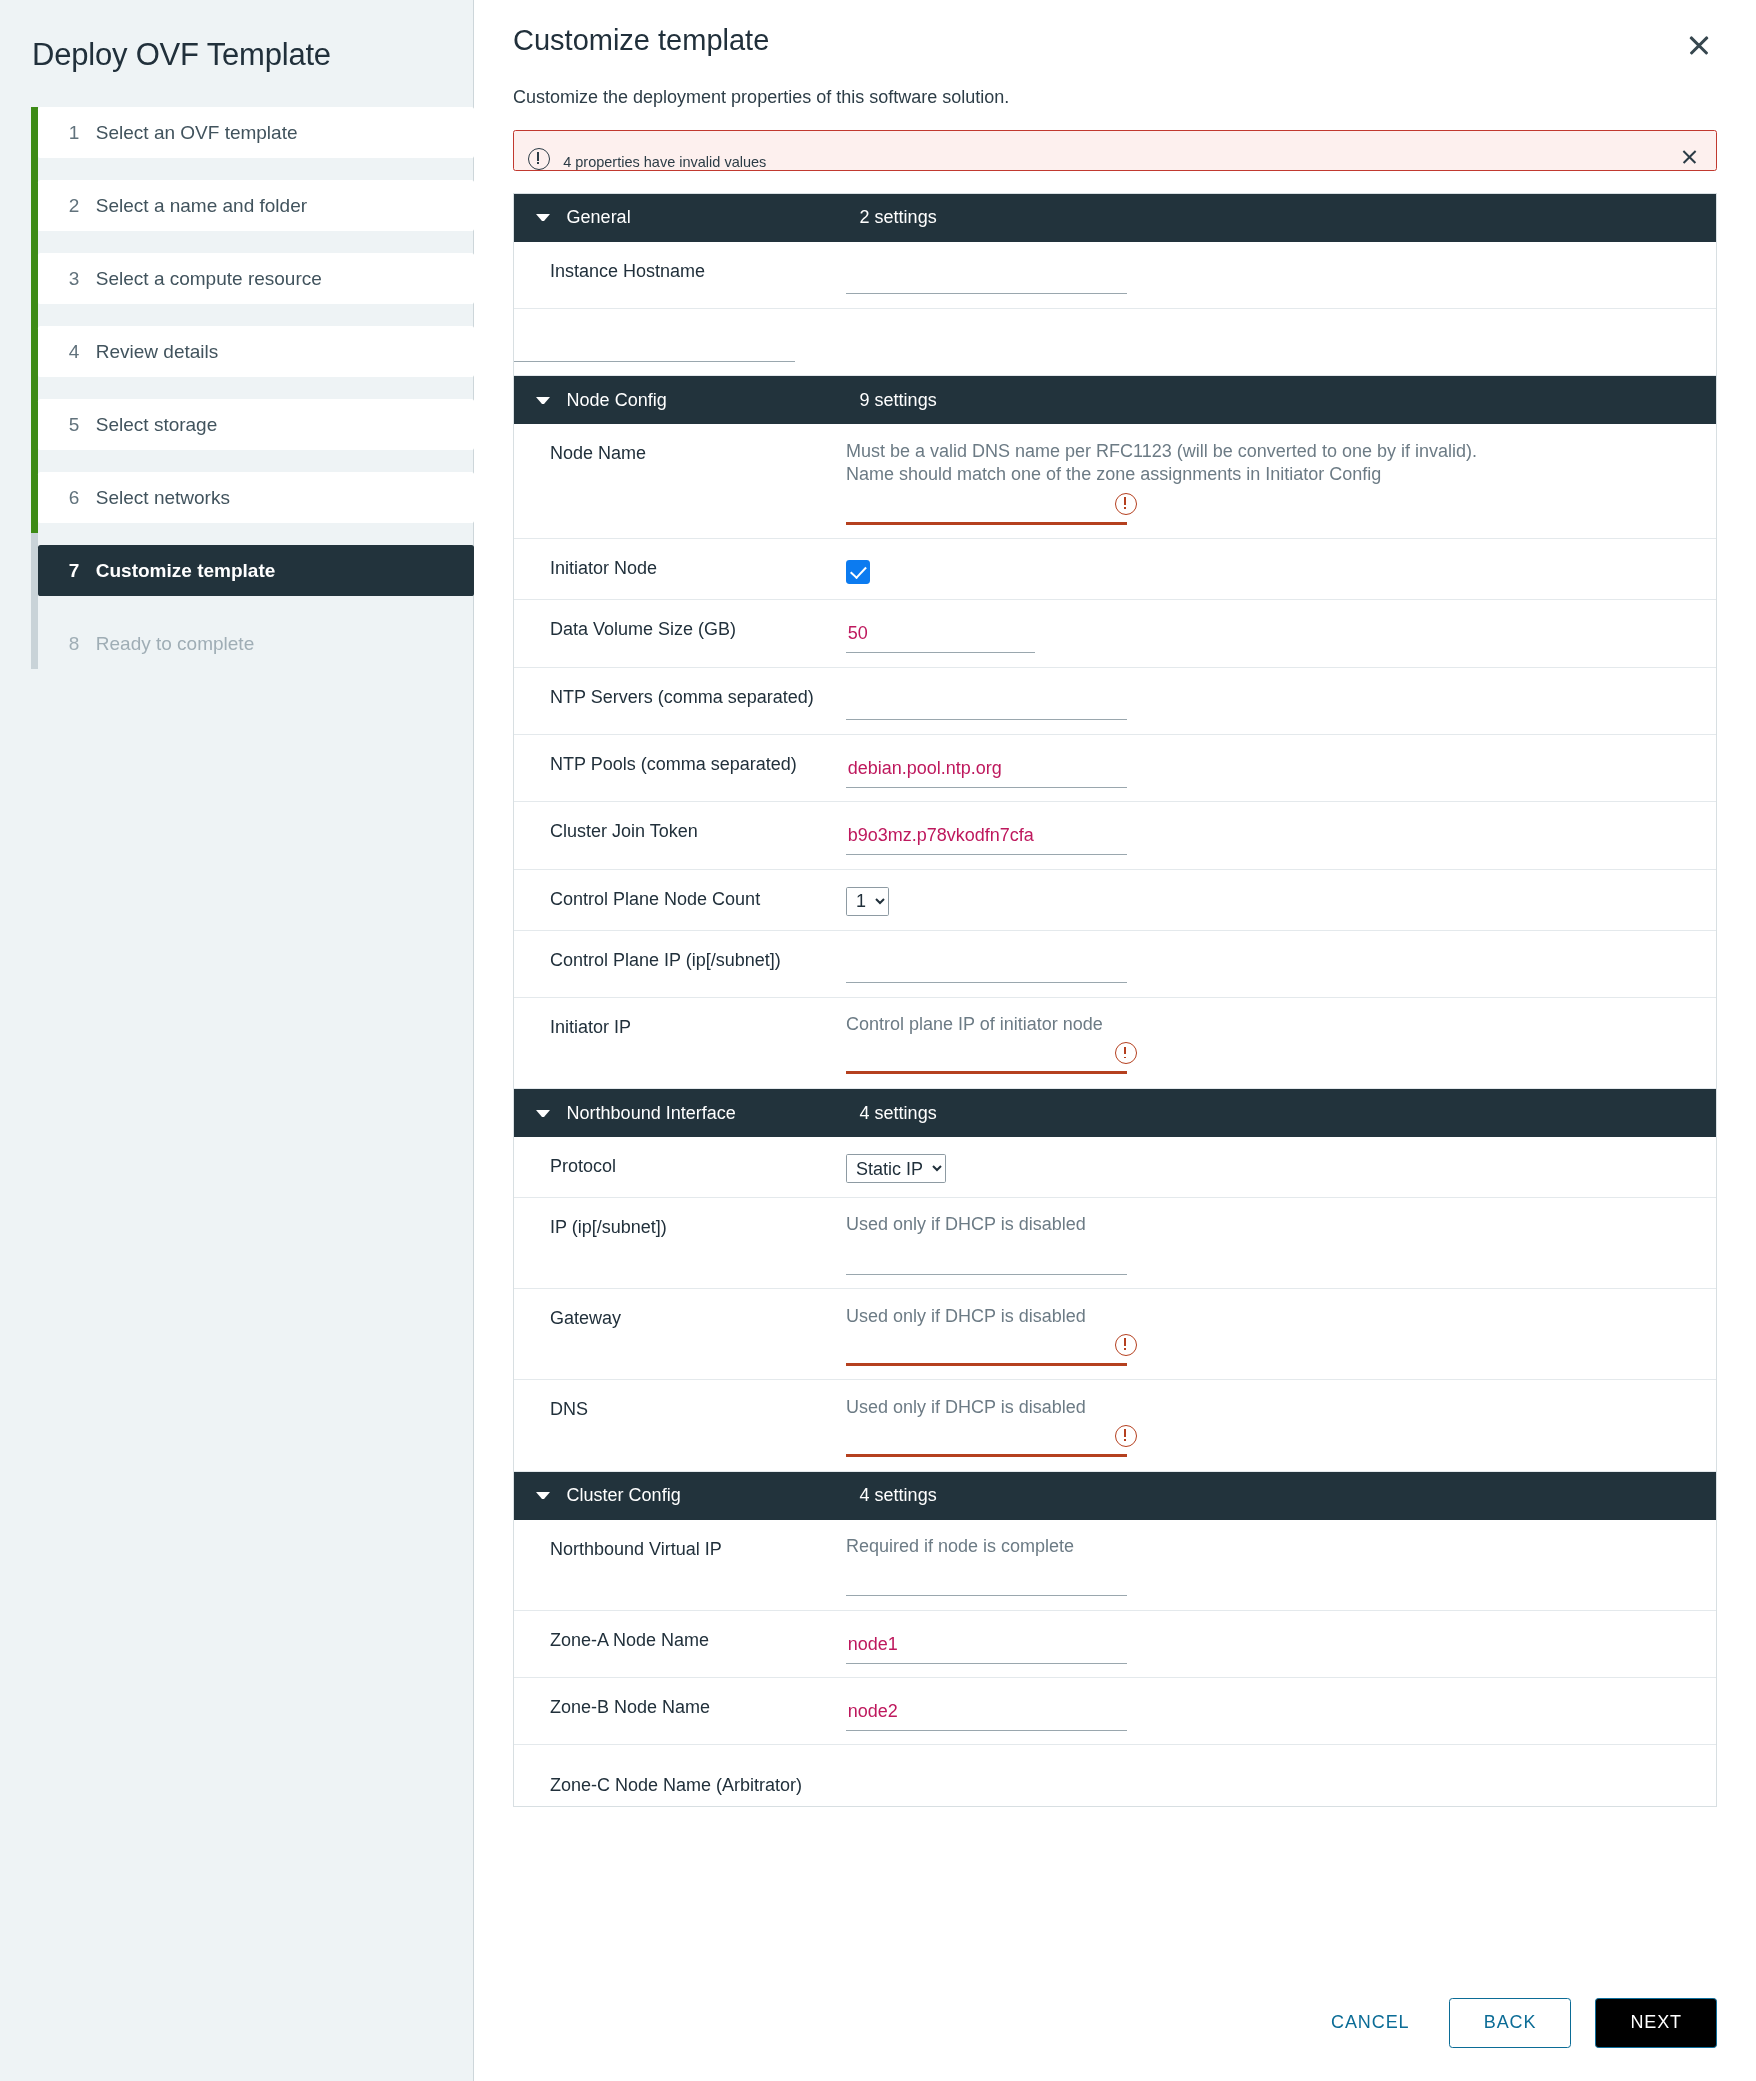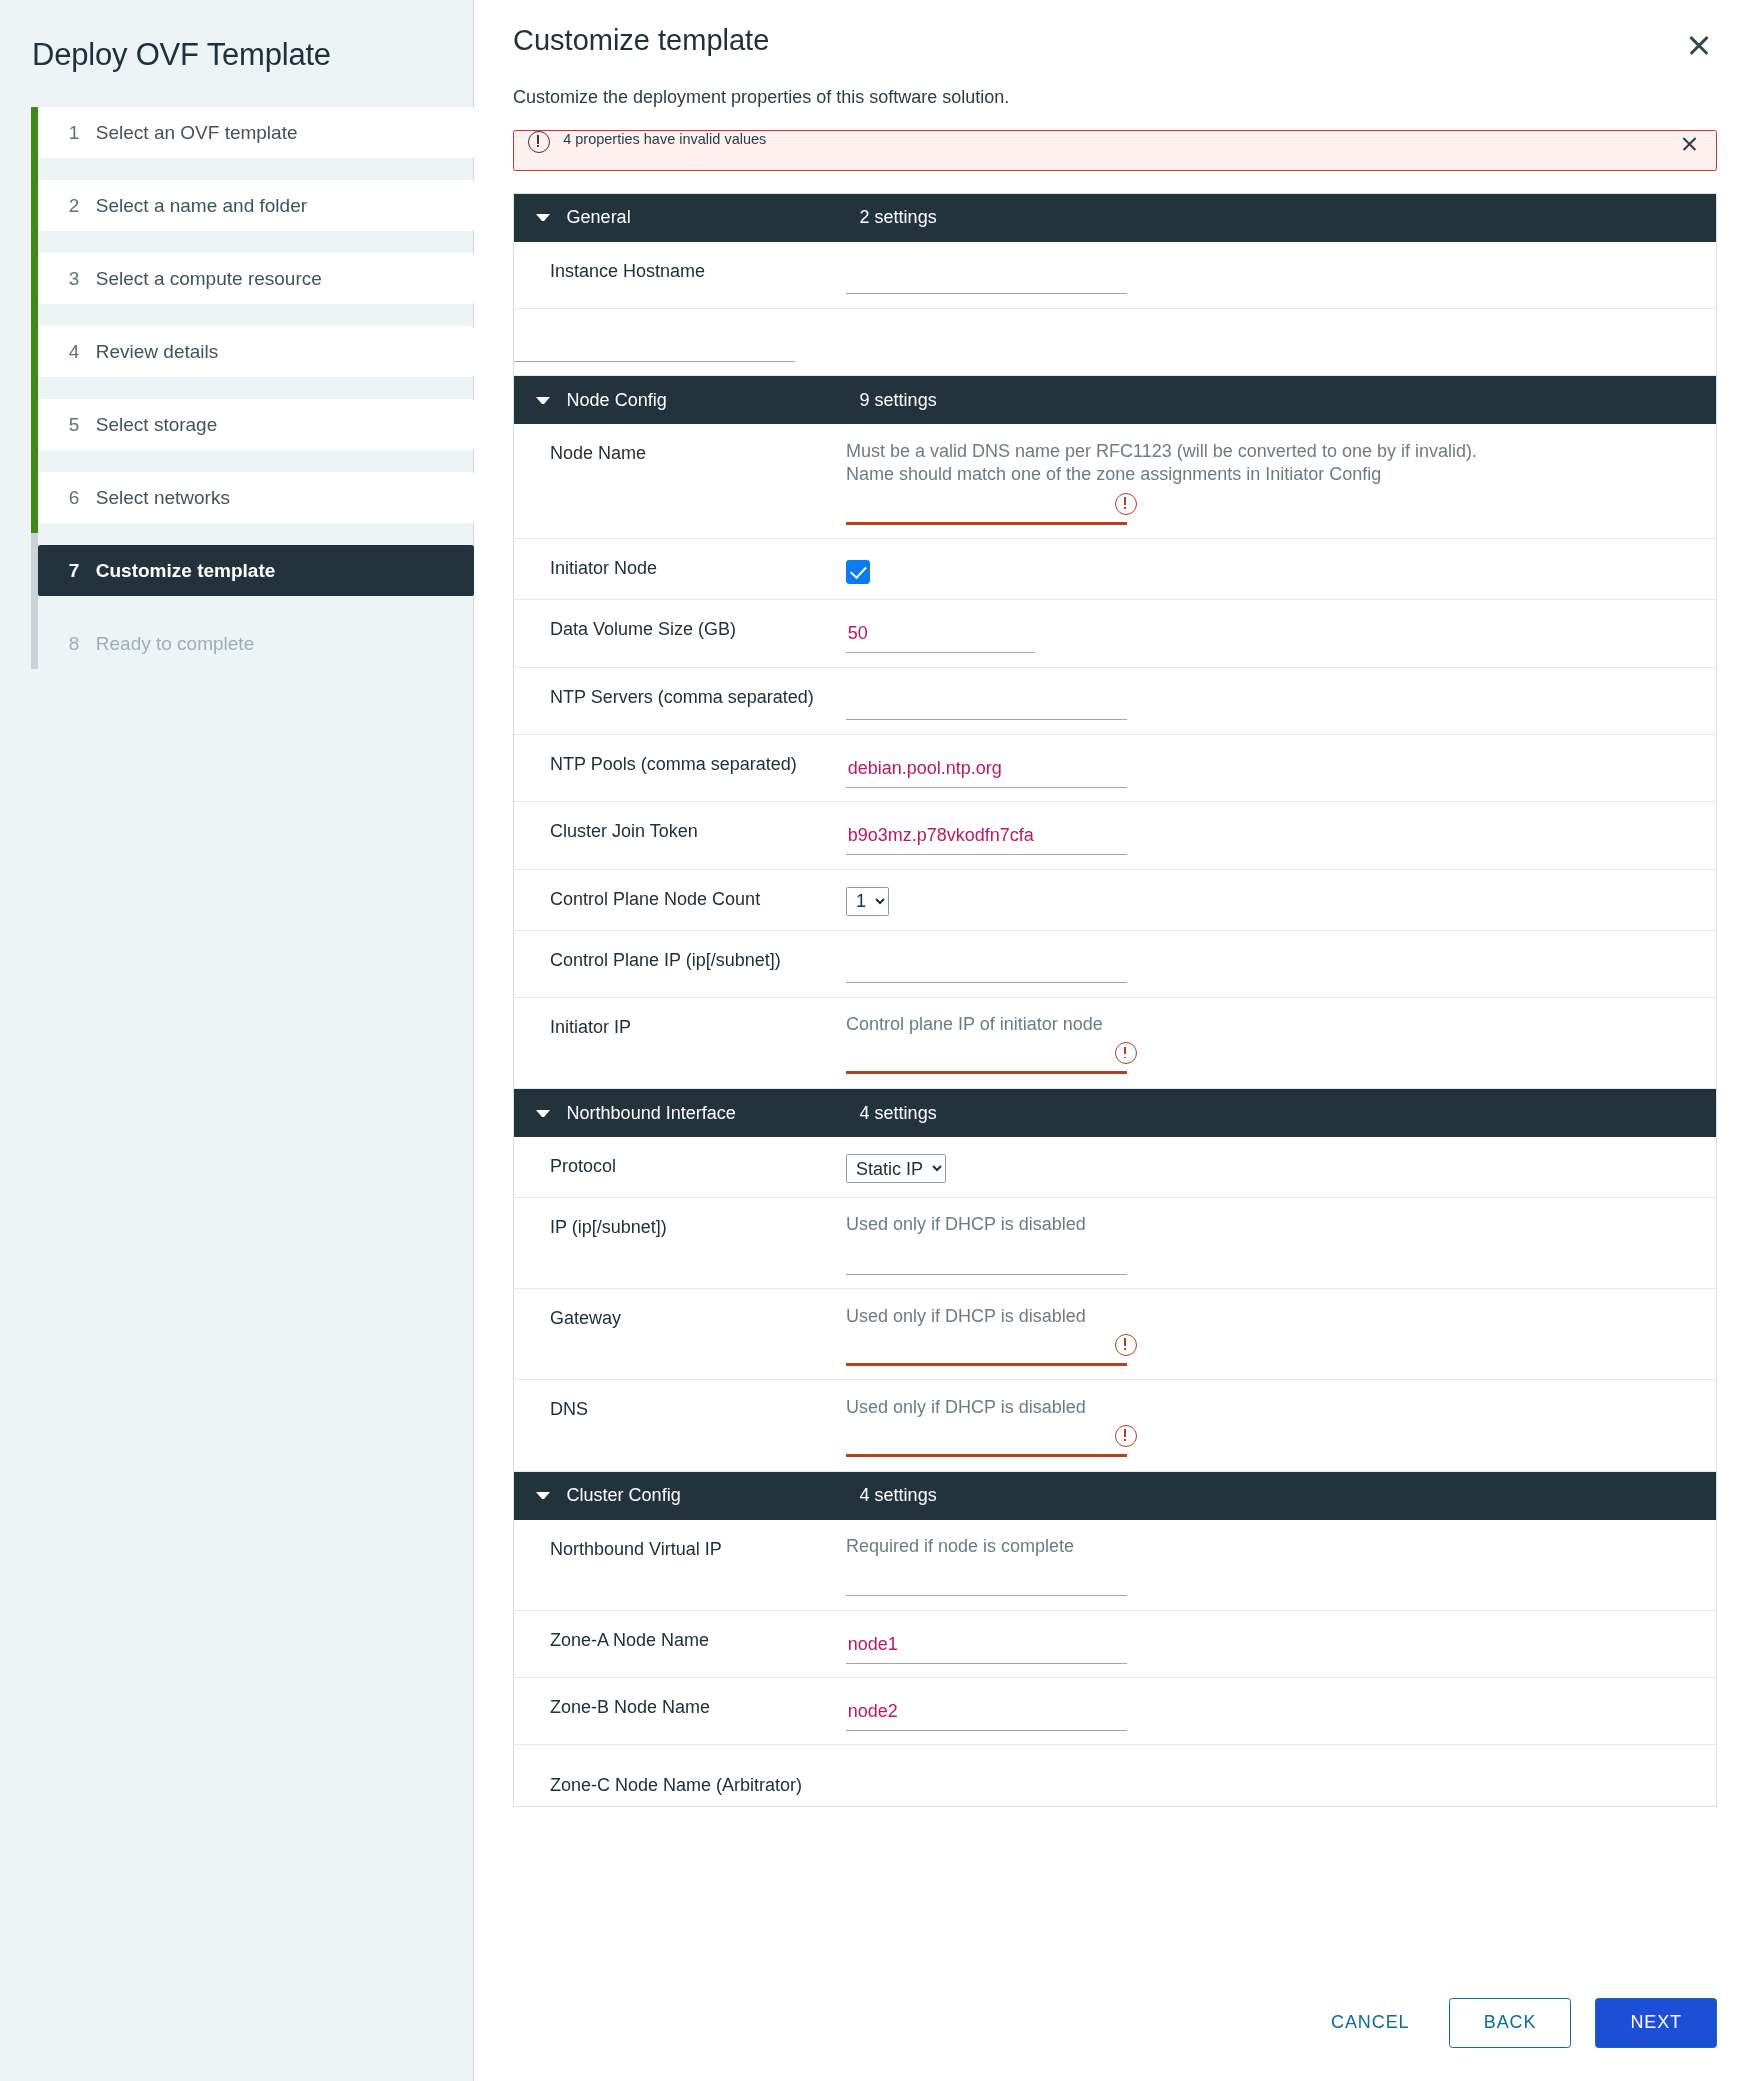--- a/index.html
+++ b/index.html
@@ -65,21 +65,21 @@
     width: 24px; height: 2.6px; background: #37474f; border-radius: 0.9px;
   }
   .close-btn::before { transform: rotate(45deg); }
   .close-btn::after  { transform: rotate(-45deg); }
 
   .main-sub { font-size: 18px; color: #2d3d47; margin-top: 24px; }
 
   .alert {
     margin-top: 22px; height: 41px;
     background: #fdf0ee; border: 0.9px solid #c1392f; border-radius: 2.6px;
-    display: flex; align-items: flex-start; padding: 0 13.6px;
+    display: flex; align-items: flex-end; padding: 0 13.6px;
   }
   .alert-icon {
     width: 22px; height: 22px; border: 1.7px solid #2c3c46; border-radius: 50%;
     position: relative; flex: 0 0 22px;
   }
   .alert-icon::before {
     content: ""; position: absolute; left: 8.5px; top: 3.4px;
     width: 1.7px; height: 8.5px; background: #2c3c46;
   }
   .alert-icon::after {
@@ -177,21 +177,21 @@
     font-family: "Liberation Sans", sans-serif; padding: 12px 15.3px;
   }
   .btn-outline {
     font-size: 18px; letter-spacing: 0.9px; color: #0b6c96;
     background: #ffffff; border: 0.9px solid #0b6c96; border-radius: 3.4px;
     cursor: pointer; font-family: "Liberation Sans", sans-serif;
     padding: 13.6px 34px;
   }
   .btn-primary {
     font-size: 18px; letter-spacing: 0.9px; color: #ffffff;
-    background: #1d4ed8; border: 0.9px solid #0d6f9c; border-radius: 3.4px;
+    background: #000000; border: 0.9px solid #0d6f9c; border-radius: 3.4px;
     cursor: pointer; font-family: "Liberation Sans", sans-serif;
     padding: 13.6px 34px;
   }
 </style>
 </head>
 <body>
 
 <div class="wizard">
 
   <aside class="sidebar">

